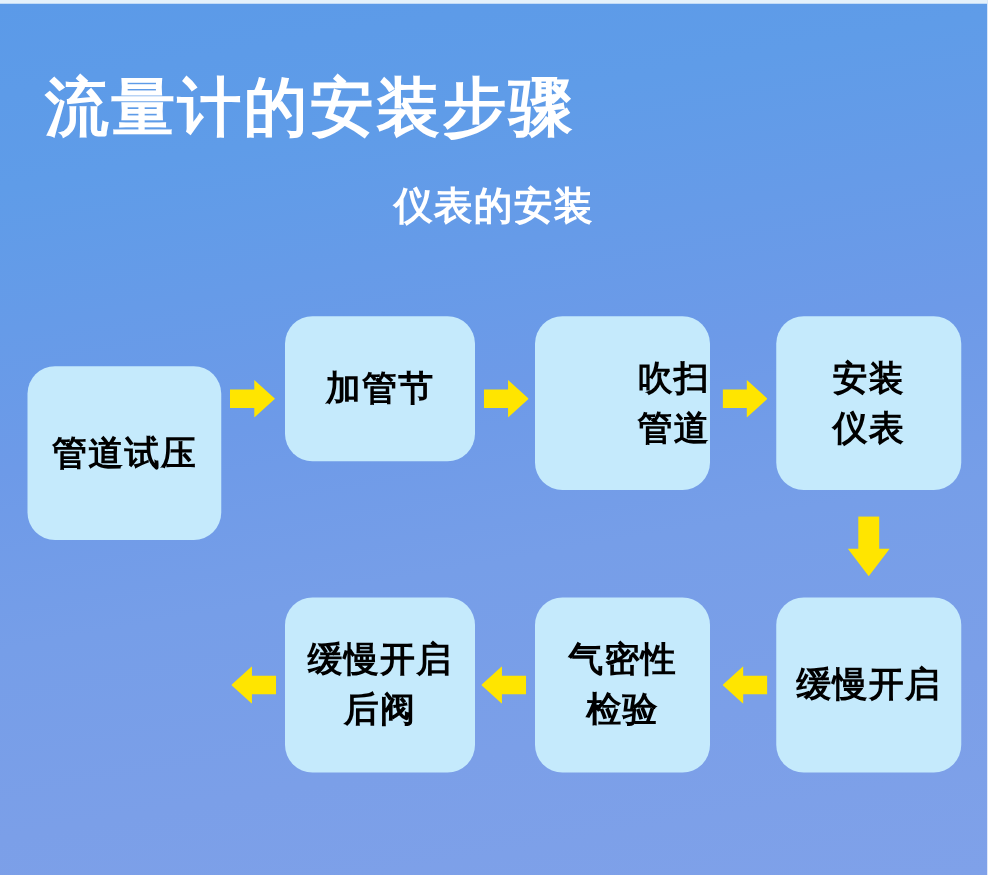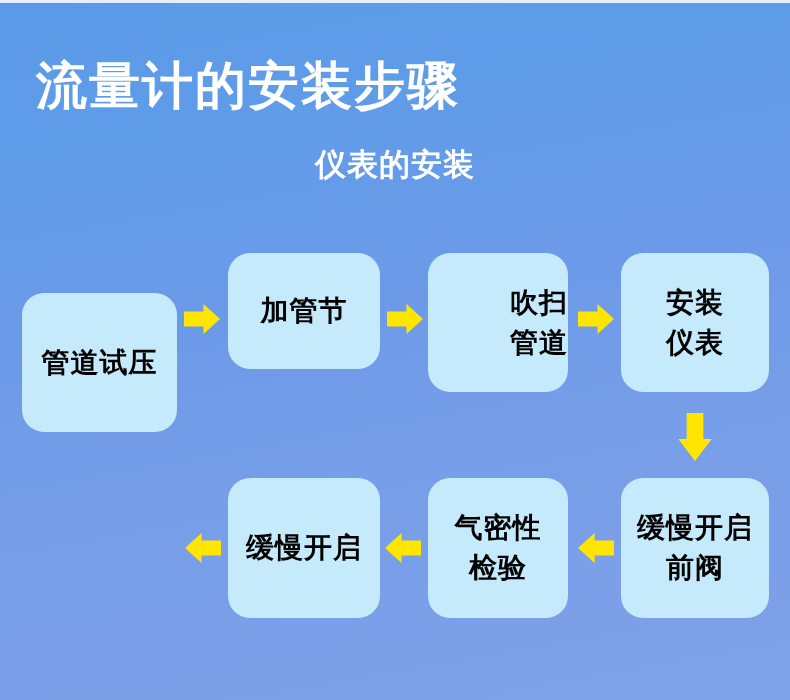--- a/index.html
+++ b/index.html
@@ -131,37 +131,37 @@
       <span class="label">安装</span>
       <span class="label">仪表</span>
     </div>
   </div>
 
   <div class="arrow arrow-down" style="left:676px; top:413px; width:38px; height:48px;"></div>
 
   <div class="node" style="left:621px; top:478px; width:148px; height:140px;">
     <div>
       <span class="label">缓慢开启</span>
-      <span class="label">前阀</span>
     </div>
   </div>
 
   <div class="arrow arrow-left" style="left:578px; top:531px; width:36px; height:34px;"></div>
 
   <div class="node" style="left:428px; top:478px; width:140px; height:140px;align-items:center;">
     <div>
       <span class="label">气密性</span>
       <span class="label">检验</span>
     </div>
   </div>
 
   <div class="arrow arrow-left" style="left:385px; top:531px; width:36px; height:34px;"></div>
 
   <div class="node" style="left:228px; top:478px; width:152px; height:140px;">
     <div>
       <span class="label">缓慢开启</span>
+      <span class="label">后阀</span>
     </div>
   </div>
 
   <div class="arrow arrow-left" style="left:185px; top:531px; width:36px; height:34px;"></div>
 
 
 </div>
 
 </body></html>

